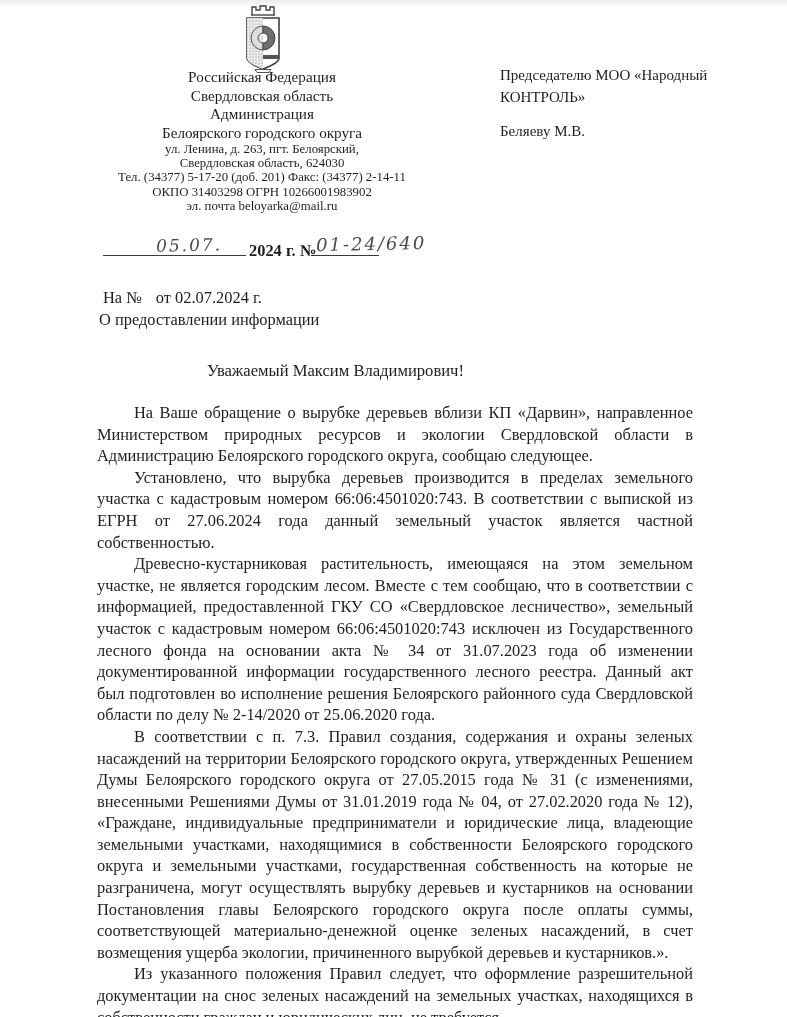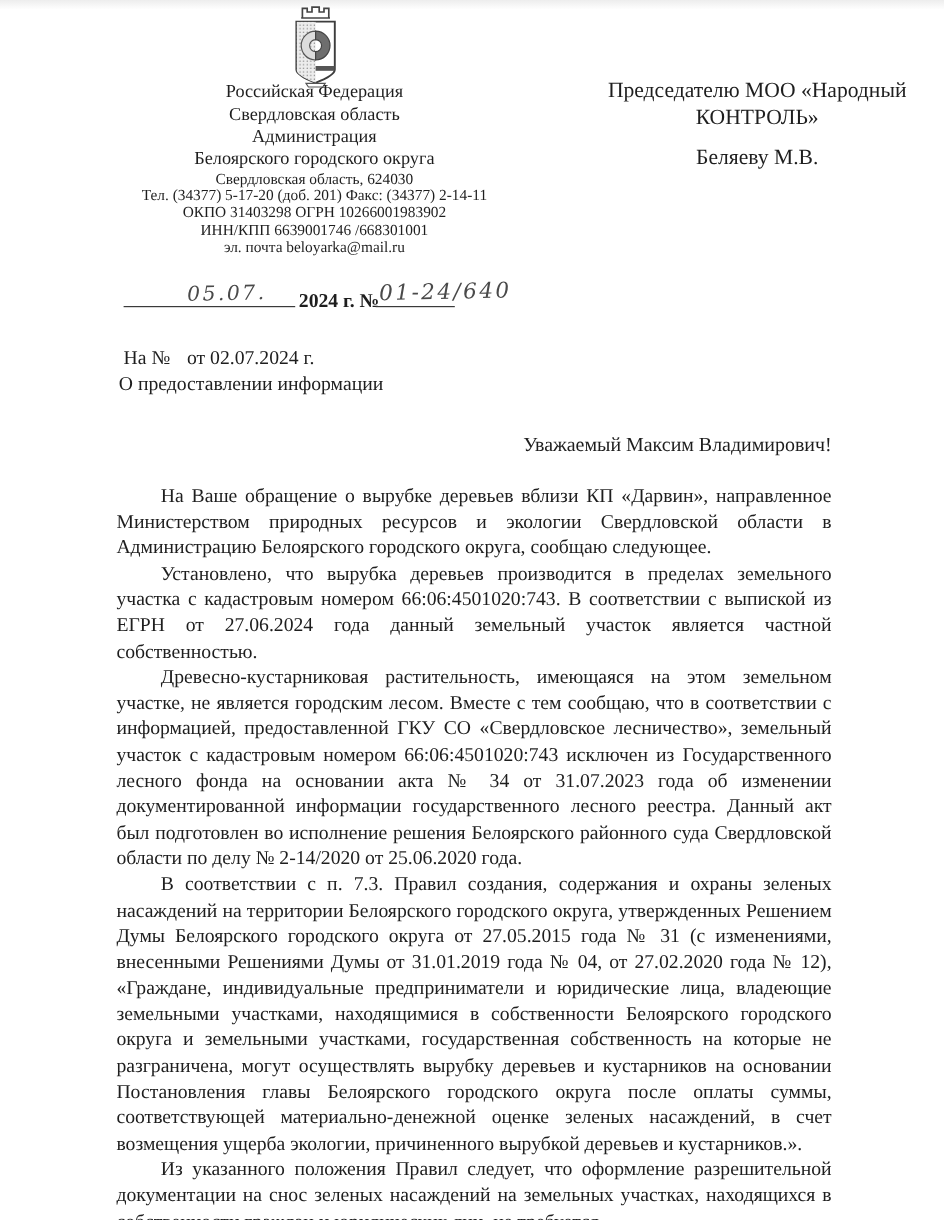--- a/index.html
+++ b/index.html
@@ -20,21 +20,21 @@
   
   .letterhead{
     position:absolute;left:90px;top:68px;width:344px;
     text-align:center;line-height:18.5px;
   }
   .letterhead .bold{font-weight:normal;font-size:15.2px;}
   .letterhead .small{font-size:12.8px;line-height:14.2px;}
   
   .recipient{
     position:absolute;left:500px;top:64px;width:262px;
-    font-size:18px;line-height:22px;text-align:center;
+    font-size:15px;line-height:22px;
   }
   .recipient .name{margin-top:12px;display:block;}
   
   .ref-row{position:absolute;left:0;top:0;width:787px;height:0;}
   .underline{position:absolute;border-bottom:1.4px solid #3a3a3a;}
   .u1{left:103px;top:255px;width:143px;}
   .u2{left:313px;top:255px;width:66px;}
   .handwriting{
     position:absolute;
     font-family:"DejaVu Serif",serif;font-style:italic;
@@ -45,21 +45,21 @@
   .hw-num{left:316px;top:233px;font-size:18px;}
   .ref-printed{position:absolute;left:249px;top:241px;font-size:16.4px;white-space:nowrap;font-weight:bold;}
   .reply-row{position:absolute;left:103px;top:288px;font-size:16.4px;}
   .reply-row .gap{display:inline-block;width:14px;}
   
   .subject{position:absolute;left:99px;top:310px;font-size:16.4px;}
   
   .salutation{
     position:absolute;left:97px;top:361px;width:596px;
     padding-left:110px;box-sizing:content-box;
-    text-align:right;font-size:16.6px;
+    text-align:left;font-size:16.6px;
     width:486px;
   }
   
   .body-text{
     position:absolute;left:97px;top:402px;width:596px;
     font-size:16.4px;line-height:21.6px;text-align:justify;
   }
   .body-text p{margin:0;text-indent:37px;}
 </style>
 </head>
@@ -90,24 +90,24 @@
       <path d="M23 24 a12 12 0 0 1 0 24 l0 -7 a5 5 0 0 0 0 -10 Z" fill="#6e6e6e" stroke="#444" stroke-width="1"></path>
       <path d="M15 67.5 h16 l-2 3 h-12 Z" fill="#ffffff" stroke="#555" stroke-width="1"></path>
     </svg>
   </div>
 
   <div class="letterhead">
     <div class="bold">Российская Федерация</div>
     <div class="bold">Свердловская область</div>
     <div class="bold">Администрация</div>
     <div class="bold">Белоярского городского округа</div>
+    <div class="small">ул. Ленина, д. 263, пгт. Белоярский,</div>
     <div class="small">Свердловская область, 624030</div>
     <div class="small">Тел. (34377) 5-17-20 (доб. 201) Факс: (34377) 2-14-11</div>
     <div class="small">ОКПО 31403298    ОГРН  10266001983902</div>
-    <div class="small">ИНН/КПП 6639001746 /668301001</div>
     <div class="small">эл. почта beloyarka@mail.ru</div>
   </div>
 
   <div class="recipient">
     <div>Председателю МОО «Народный</div>
     <div>КОНТРОЛЬ»</div>
     <span class="name">Беляеву М.В.</span>
   </div>
 
   <div class="ref-row">

